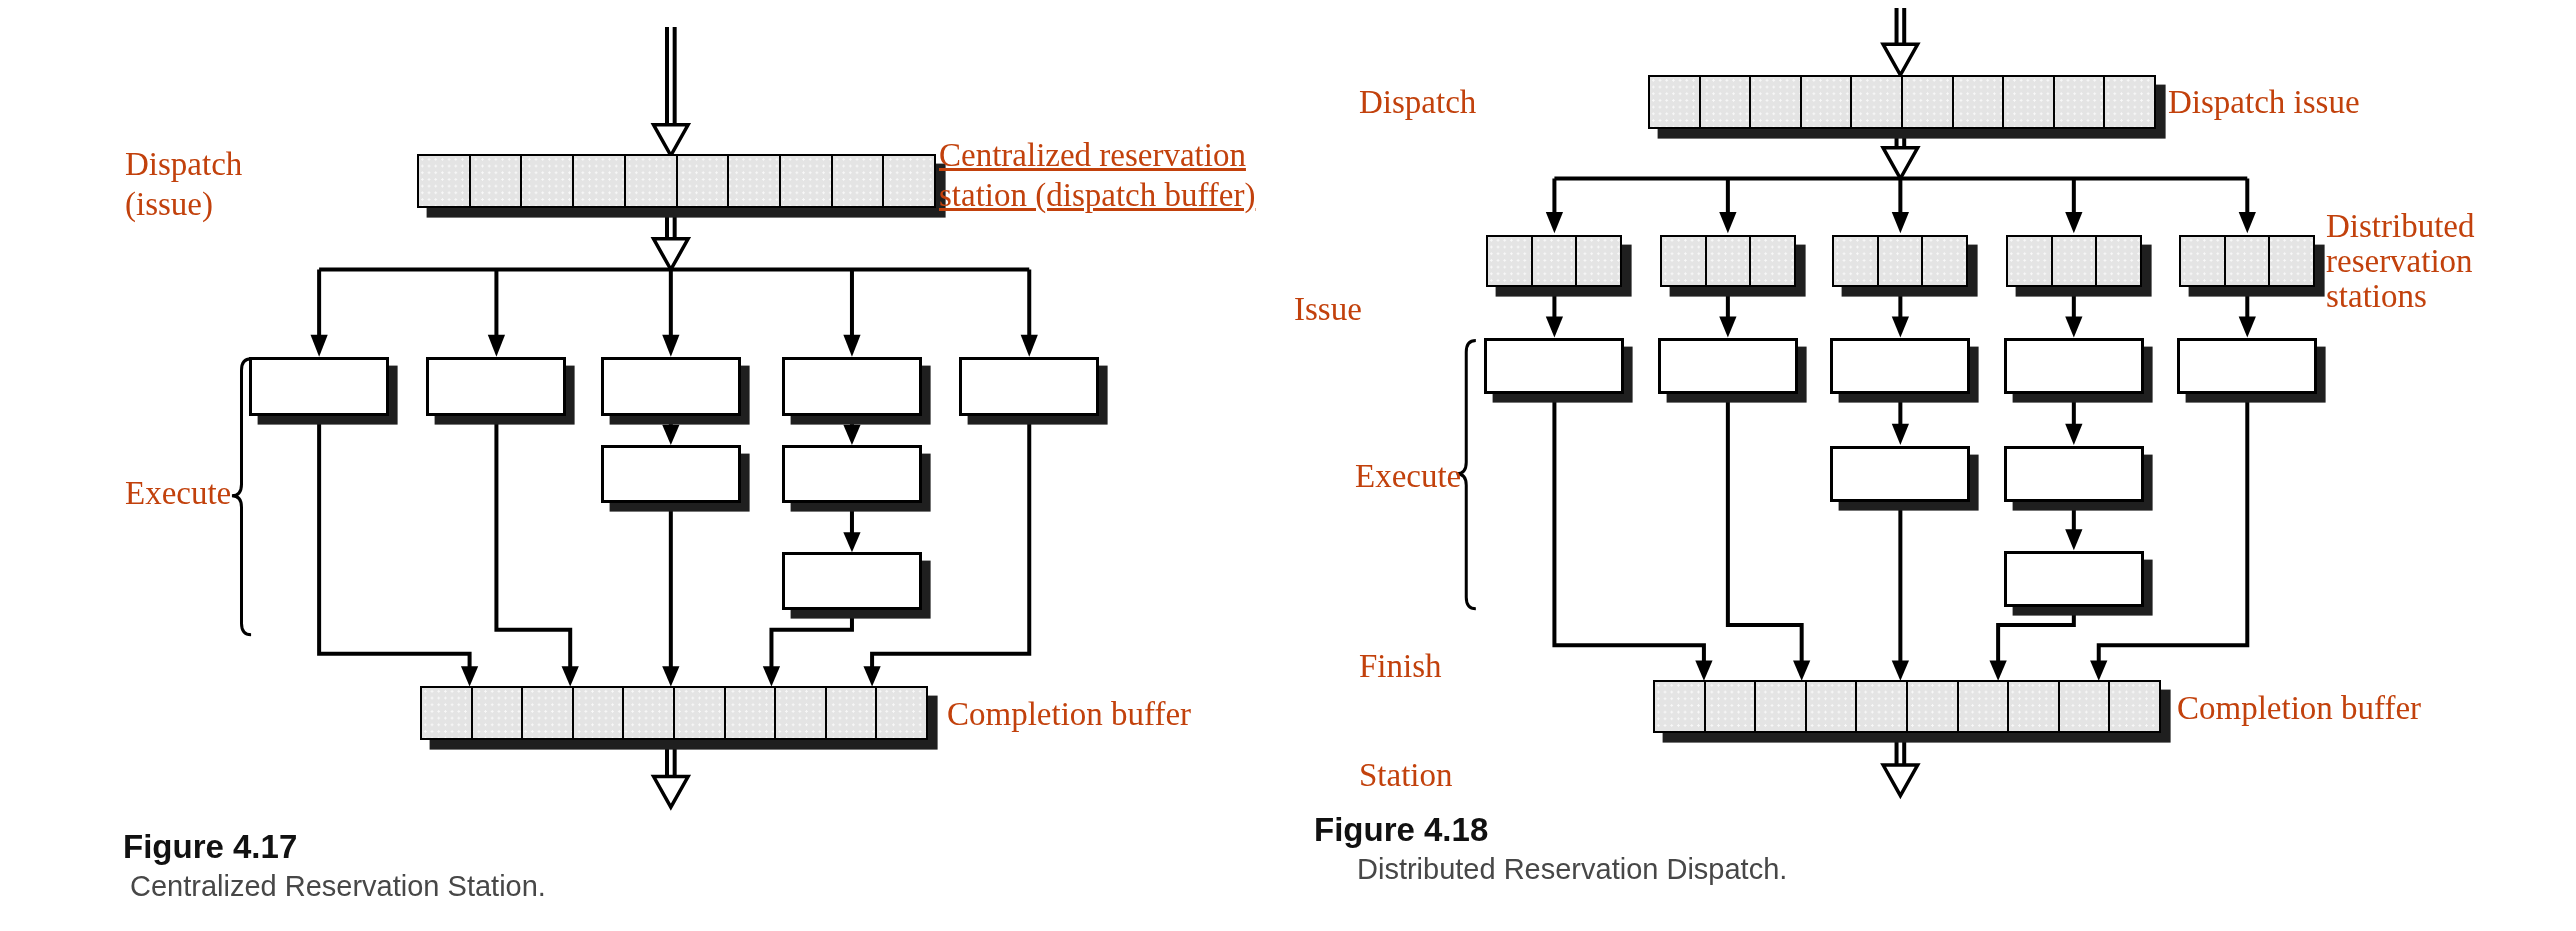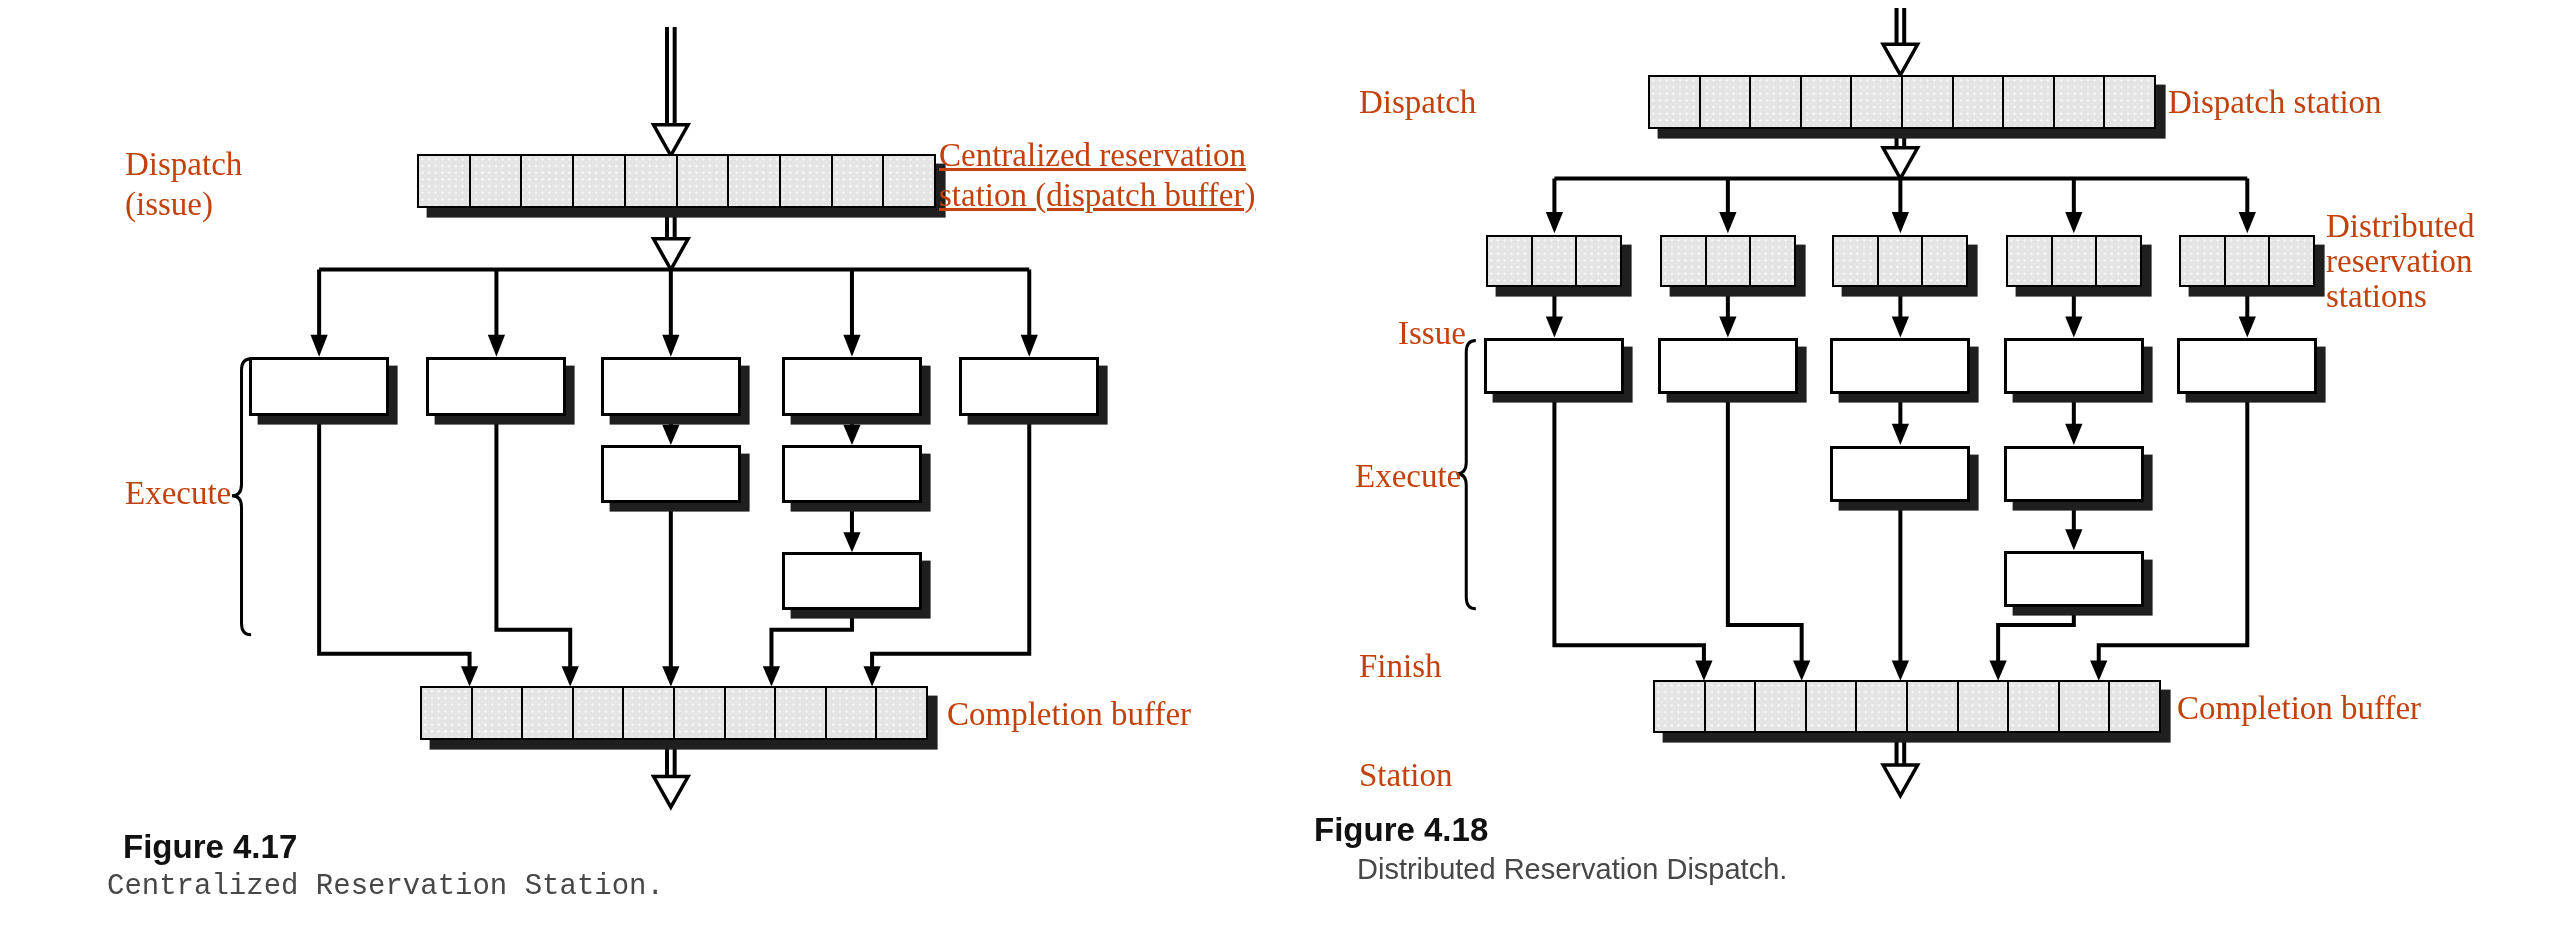--- a/index.html
+++ b/index.html
@@ -119,21 +119,21 @@
     <div class="unit" style="left:782px;top:552px;width:140px;height:58px;"></div>
 
     <div class="lbl" style="left:125px;top:144px;">Dispatch
 (issue)</div>
     <div class="lbl" style="left:939px;top:135px;text-decoration:underline;">Centralized reservation
 station (dispatch buffer)</div>
     <div class="lbl" style="left:125px;top:473px;">Execute</div>
     <div class="lbl" style="left:947px;top:694px;">Completion buffer</div>
 
     <div class="cap-title" style="left:123px;top:828px;">Figure 4.17</div>
-    <div class="cap-sub" style="left:107px;top:870px;font-family:Liberation Mono, monospace;">Centralized Reservation Station.</div>
+    <div class="cap-sub" style="left:130px;top:870px;">Centralized Reservation Station.</div>
   </div>
 
   <div>
 
     <svg class="layer" style="left:1288px" width="1288" height="932" viewBox="0 0 1344 972">
       <g stroke="#000" stroke-width="4" fill="none">
 
         <path d="M635,8 V48 M643,8 V48"></path>
 
         <path d="M635,134 V156 M643,134 V156"></path>
@@ -235,25 +235,25 @@
     <div class="unit" style="left:1484px;top:338px;width:140px;height:56px;"></div>
     <div class="unit" style="left:1658px;top:338px;width:140px;height:56px;"></div>
     <div class="unit" style="left:1830px;top:338px;width:140px;height:56px;"></div>
     <div class="unit" style="left:2004px;top:338px;width:140px;height:56px;"></div>
     <div class="unit" style="left:2177px;top:338px;width:140px;height:56px;"></div>
     <div class="unit" style="left:1830px;top:446px;width:140px;height:56px;"></div>
     <div class="unit" style="left:2004px;top:446px;width:140px;height:56px;"></div>
     <div class="unit" style="left:2004px;top:551px;width:140px;height:56px;"></div>
 
     <div class="lbl" style="left:1359px;top:82px;">Dispatch</div>
-    <div class="lbl" style="left:2168px;top:82px;">Dispatch station</div>
+    <div class="lbl" style="left:2168px;top:82px;">Dispatch issue</div>
     <div class="lbl tight" style="left:2326px;top:209px;">Distributed
 reservation
 stations</div>
-    <div class="lbl" style="left:1398px;top:289px;margin-top:24px;">Issue</div>
+    <div class="lbl" style="left:1294px;top:289px;">Issue</div>
     <div class="lbl" style="left:1355px;top:456px;">Execute</div>
     <div class="lbl" style="left:1359px;top:646px;">Finish</div>
     <div class="lbl" style="left:2177px;top:688px;">Completion buffer</div>
     <div class="lbl" style="left:1359px;top:755px;">Station</div>
 
     <div class="cap-title" style="left:1314px;top:811px;">Figure 4.18</div>
     <div class="cap-sub" style="left:1357px;top:853px;">Distributed Reservation Dispatch.</div>
   </div>
 
 </div>

